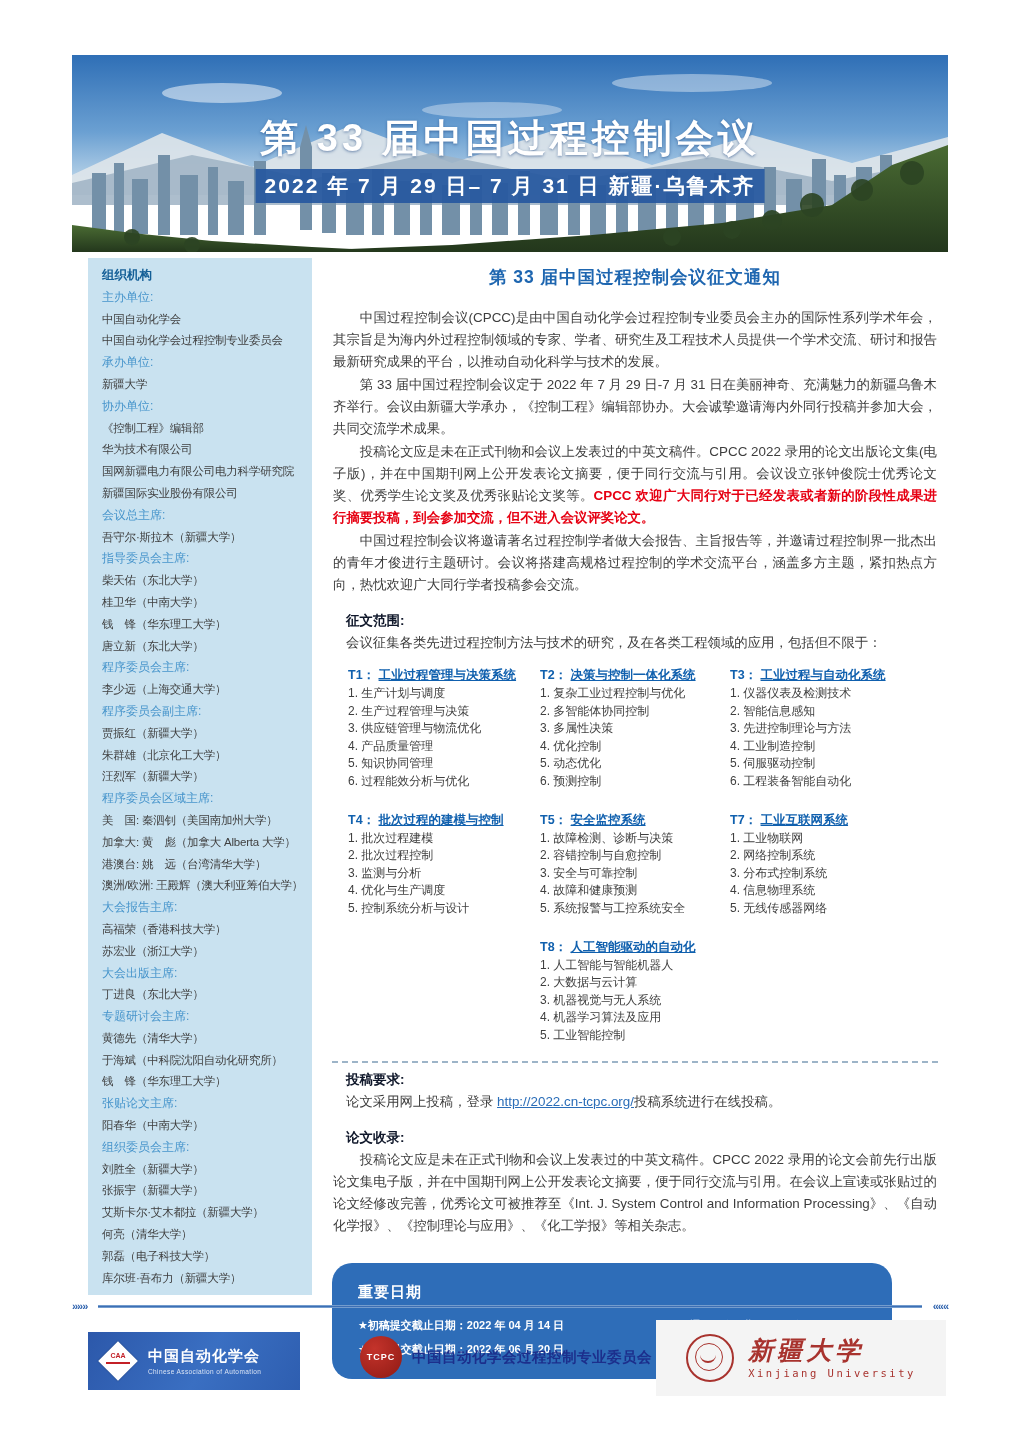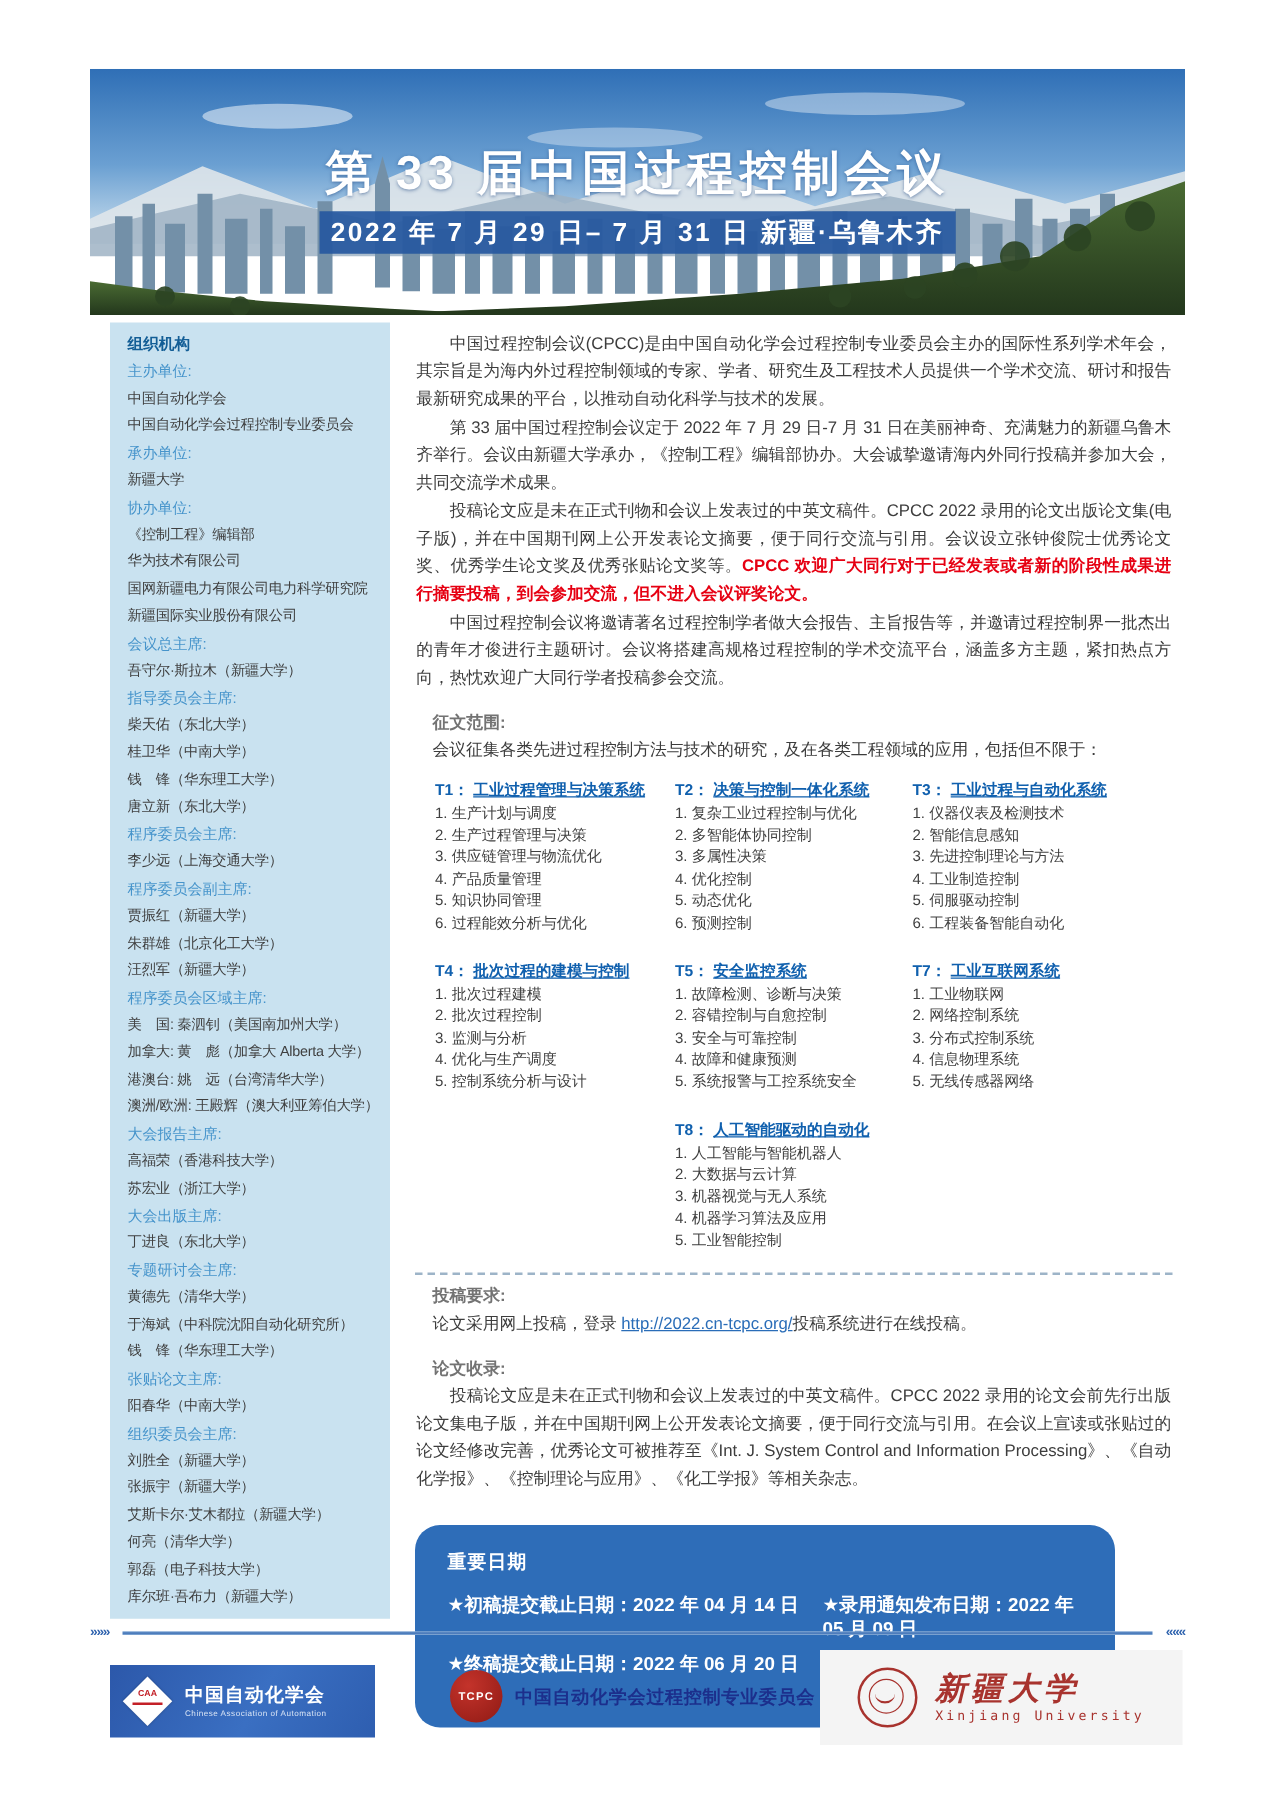--- a/index.html
+++ b/index.html
@@ -18,39 +18,39 @@
     padding:7px 6px 8px 14px;box-sizing:border-box;overflow:hidden;}
   .sidebar .sb-h{color:#135e96;font-weight:bold;font-size:12.5px;line-height:21.8px;white-space:nowrap;}
   .sidebar .sb-l{color:#4694cb;font-size:12px;line-height:21.8px;white-space:nowrap;}
   .sidebar .sb-t{color:#3f3f3f;font-size:11.5px;line-height:21.8px;letter-spacing:-0.2px;white-space:nowrap;}
 
   
   .main{position:absolute;left:332px;top:263px;width:606px;}
   .notice-title{color:#1e66b0;font-size:17.5px;font-weight:bold;text-align:center;margin:2px 0 18px 0;letter-spacing:1px;}
   .para{color:#3d3d3d;font-size:13.4px;line-height:22px;text-align:justify;text-indent:2em;margin:1px;}
   .red{color:#e60012;font-weight:bold;}
-  .sec-label{color:#737373;font-weight:bold;font-size:13.5px;margin:16px 0 2px 14px;}
+  .sec-label{color:#0f172a;font-weight:bold;font-size:13.5px;margin:16px 0 2px 14px;}
   .scope-intro{color:#3d3d3d;font-size:13.4px;line-height:22px;margin:2px 0 12px 14px;}
 
   .topics{display:grid;grid-template-columns:192px 190px 190px;column-gap:0;row-gap:20px;margin-left:16px;}
   .topic-h{color:#1060ae;font-size:12.5px;font-weight:bold;line-height:18px;margin-bottom:1px;white-space:nowrap;}
   .topic-h .u{text-decoration:underline;}
   .topic-i{color:#3f3f3f;font-size:12px;line-height:17.6px;white-space:nowrap;}
   .t8{grid-column:2;}
 
   .dashed{border:none;border-top:2px dashed #9db4c8;margin:16px 0 8px 0;}
 
   .subline{color:#3d3d3d;font-size:13.4px;line-height:22px;margin:2px 0 0 14px;}
   .weblink{color:#2a6db8;text-decoration:underline;}
 
   
   .dates{background:#2e6db8;border-radius:20px;color:#fff;width:560px;margin:26px 0 0 0;
     padding:20px 26px 22px 26px;box-sizing:border-box;}
   .dates-title{font-size:15px;font-weight:bold;margin-bottom:16px;letter-spacing:1px;}
-  .dates-grid{display:grid;grid-template-columns:300px 1fr;row-gap:9px;font-size:15px;font-weight:bold;}
+  .dates-grid{display:grid;grid-template-columns:300px 1fr;row-gap:9px;font-size:11px;font-weight:bold;}
 
   
   .divider{position:absolute;left:72px;top:1300px;width:876px;height:14px;}
   .divider .arrows{position:absolute;top:0;font-size:11px;color:#2f63ae;font-weight:bold;letter-spacing:-1px;}
   .divider .arrows.left{left:0;}
   .divider .arrows.right{right:0;}
   .divider .line{position:absolute;left:26px;right:26px;top:5px;height:3px;
     background:linear-gradient(#8fb2d9,#3c6fb5,#8fb2d9);}
 
   .logo1{position:absolute;left:88px;top:1332px;width:212px;height:58px;
@@ -197,20 +197,21 @@
       <div class="sb-t">刘胜全（新疆大学）</div>
       <div class="sb-t">张振宇（新疆大学）</div>
       <div class="sb-t">艾斯卡尔·艾木都拉（新疆大学）</div>
       <div class="sb-t">何亮（清华大学）</div>
       <div class="sb-t">郭磊（电子科技大学）</div>
       <div class="sb-t">库尔班·吾布力（新疆大学）</div>
     </div>
 </div>
 
 <div class="main">
+  <div class="notice-title">第 33 届中国过程控制会议征文通知</div>
 
   <p class="para">中国过程控制会议(CPCC)是由中国自动化学会过程控制专业委员会主办的国际性系列学术年会，其宗旨是为海内外过程控制领域的专家、学者、研究生及工程技术人员提供一个学术交流、研讨和报告最新研究成果的平台，以推动自动化科学与技术的发展。</p>
   <p class="para">第 33 届中国过程控制会议定于 2022 年 7 月 29 日-7 月 31 日在美丽神奇、充满魅力的新疆乌鲁木齐举行。会议由新疆大学承办，《控制工程》编辑部协办。大会诚挚邀请海内外同行投稿并参加大会，共同交流学术成果。</p>
   <p class="para"><span>投稿论文应是未在正式刊物和会议上发表过的中英文稿件。CPCC 2022 录用的论文出版论文集(电子版)，并在中国期刊网上公开发表论文摘要，便于同行交流与引用。会议设立张钟俊院士优秀论文奖、优秀学生论文奖及优秀张贴论文奖等。</span><span class="red">CPCC 欢迎广大同行对于已经发表或者新的阶段性成果进行摘要投稿，到会参加交流，但不进入会议评奖论文。</span></p>
   <p class="para">中国过程控制会议将邀请著名过程控制学者做大会报告、主旨报告等，并邀请过程控制界一批杰出的青年才俊进行主题研讨。会议将搭建高规格过程控制的学术交流平台，涵盖多方主题，紧扣热点方向，热忱欢迎广大同行学者投稿参会交流。</p>
 
   <div class="sec-label">征文范围:</div>
   <div class="scope-intro">会议征集各类先进过程控制方法与技术的研究，及在各类工程领域的应用，包括但不限于：</div>
 
   <div class="topics">

